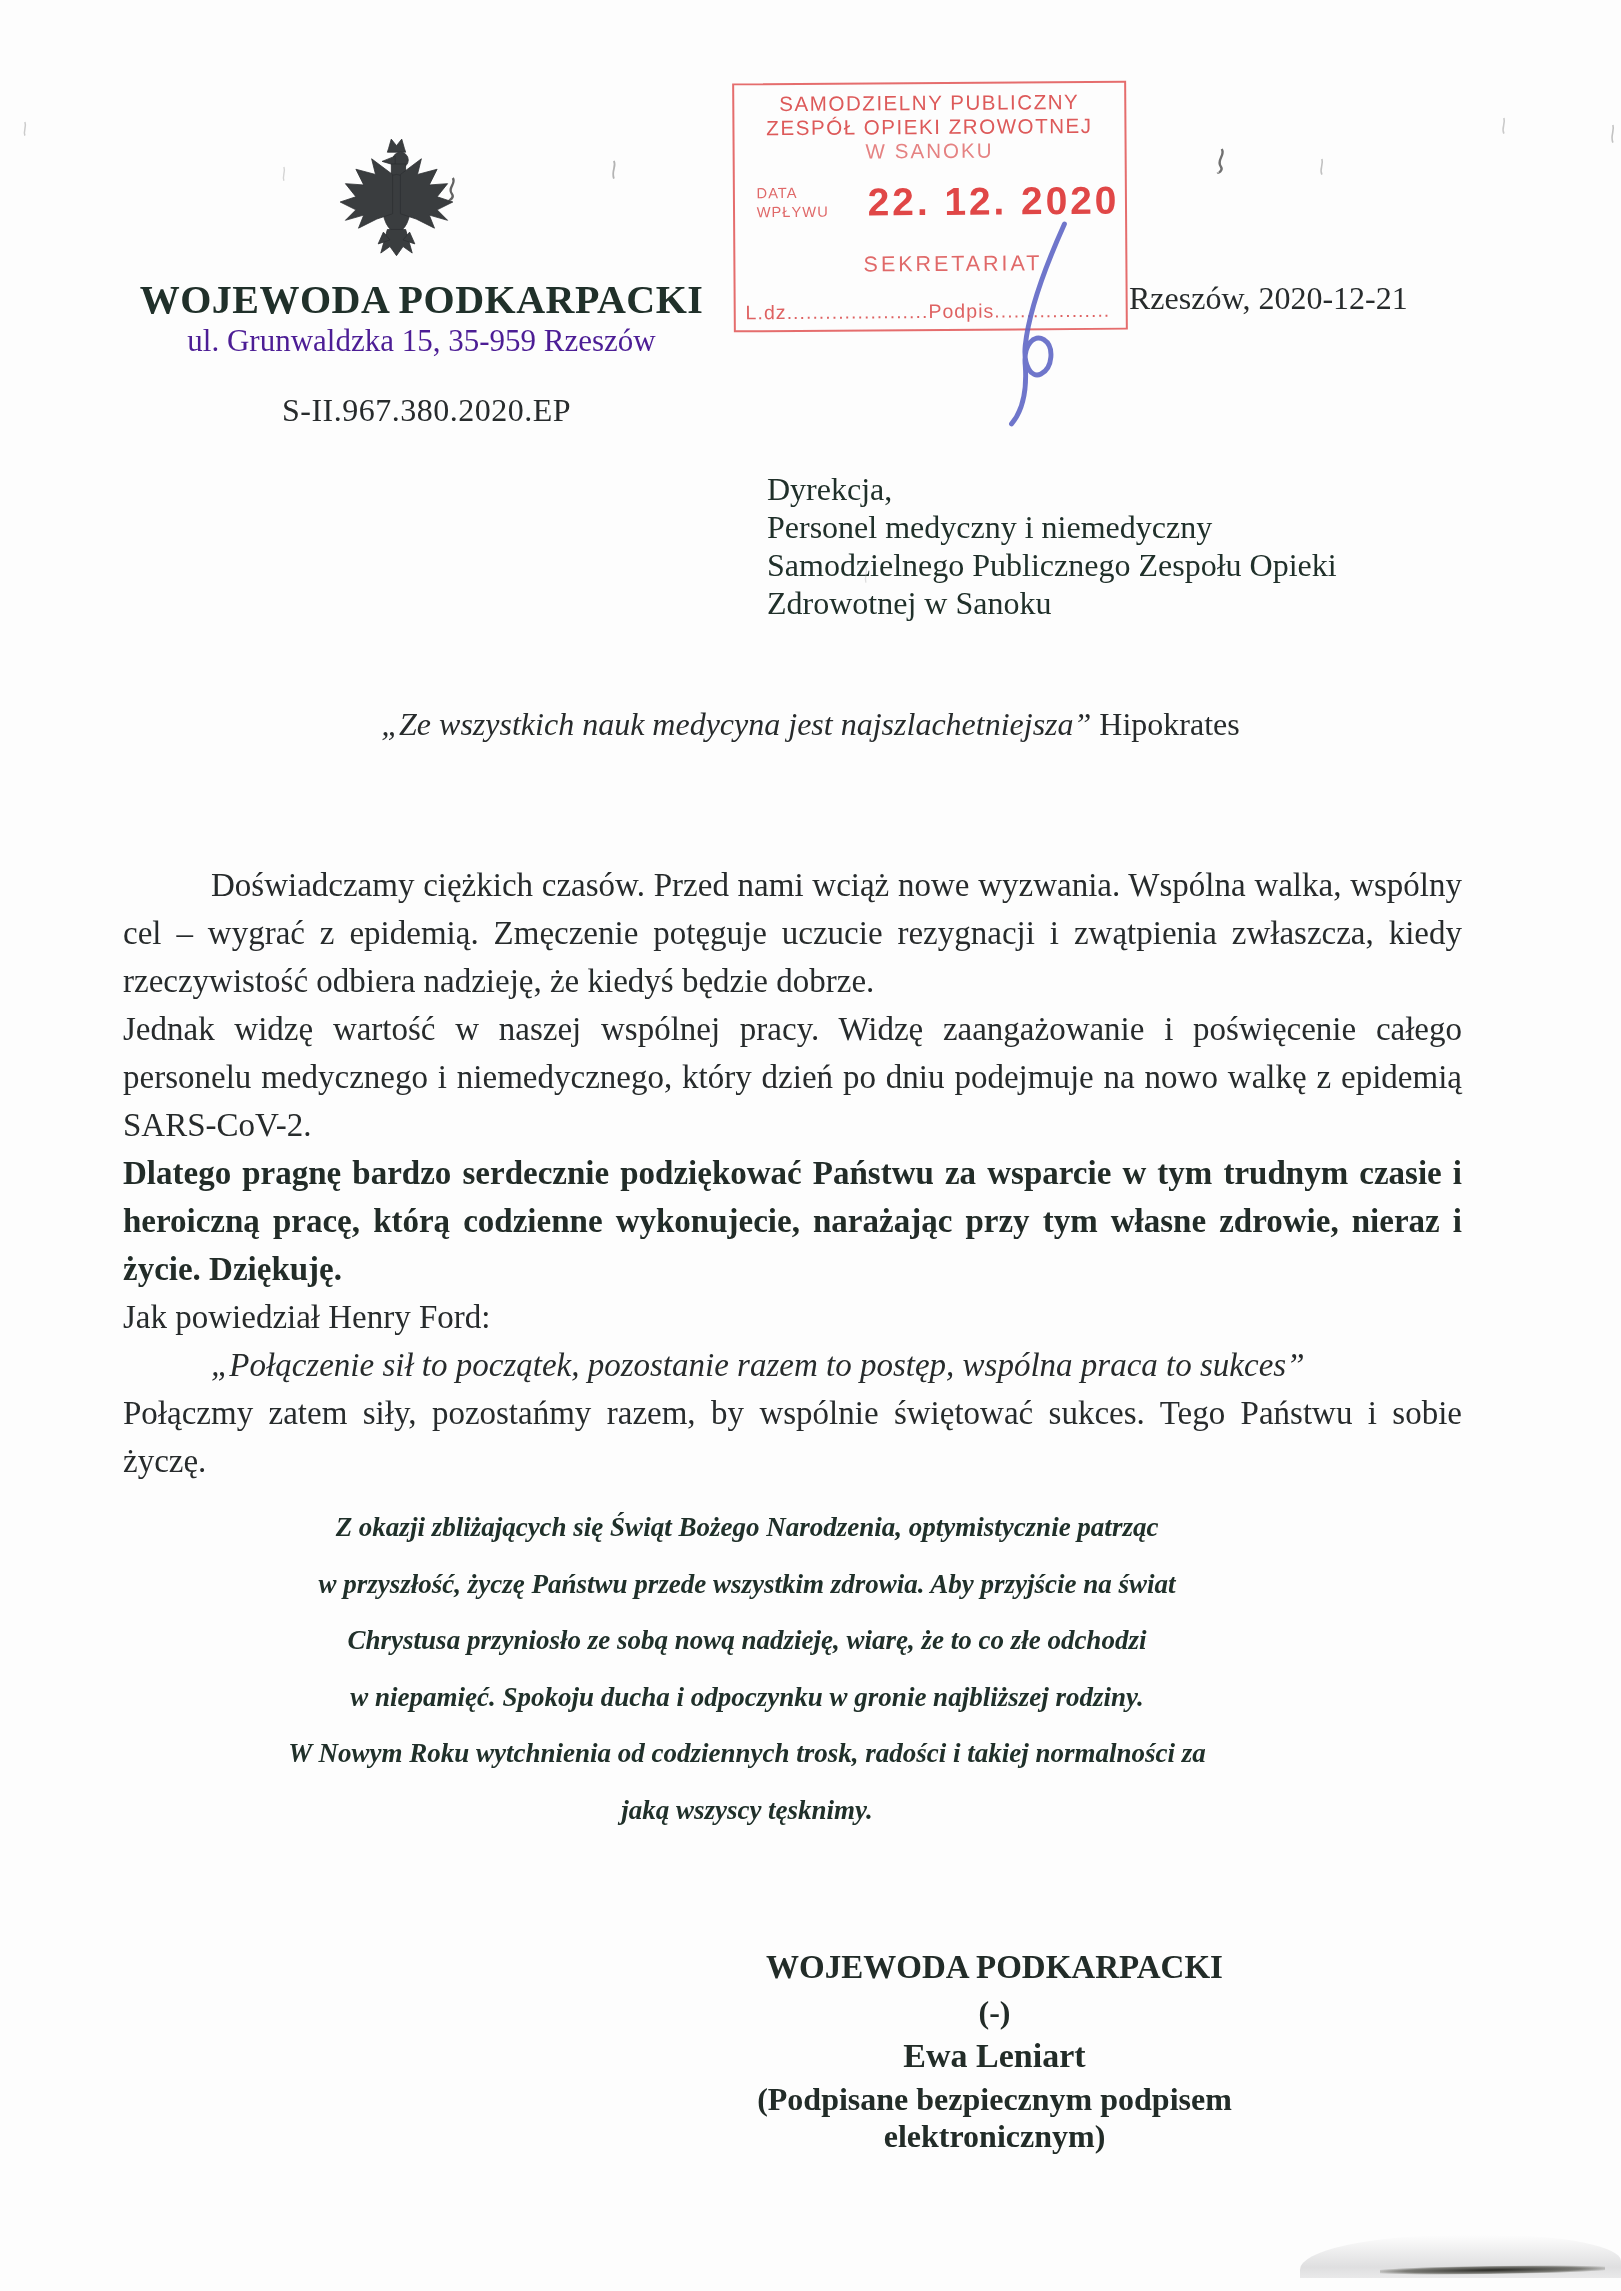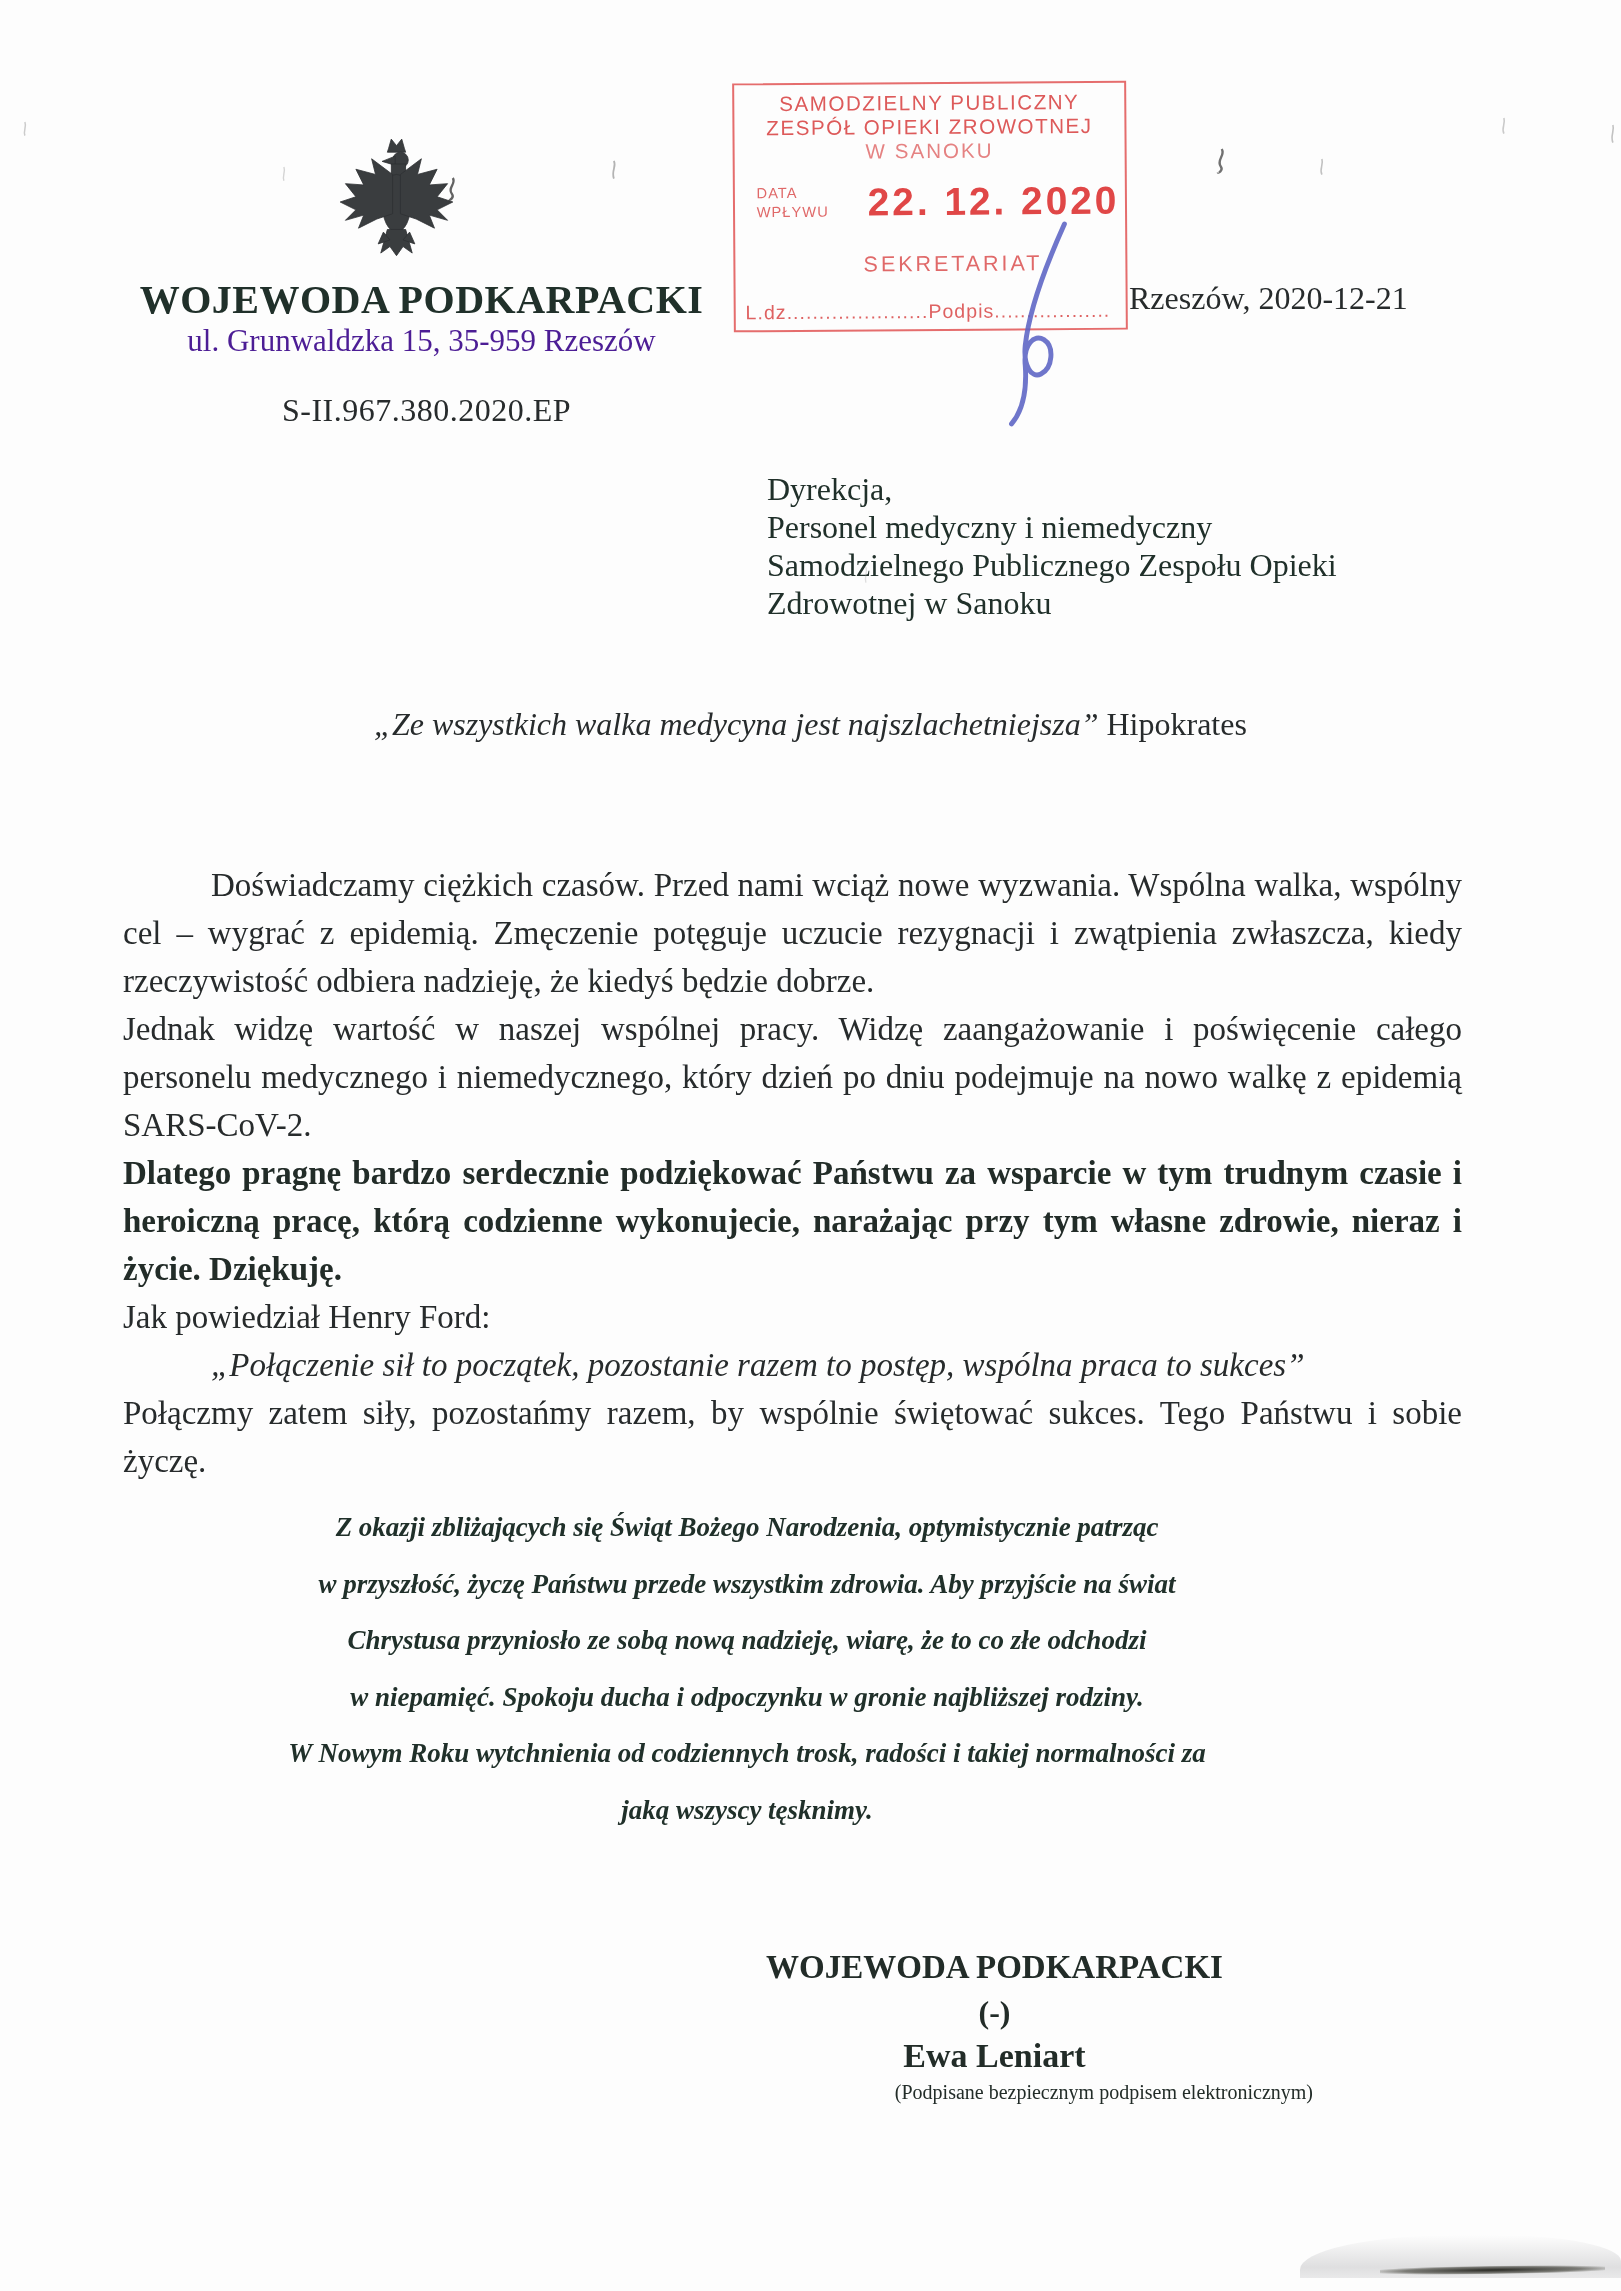--- a/index.html
+++ b/index.html
@@ -54,21 +54,21 @@
 
   
   .wishes { left:0; top:1512px; width:1494px; font-size:27px; font-weight:bold; font-style:italic; color:#20302a; }
   .wishes div { text-align:center; margin-bottom:25.5px; }
 
   
   .signature { left:676px; top:1949px; width:637px; text-align:center; color:#222c28; }
   .sig-title { font-size:33px; font-weight:bold; }
   .sig-mark  { font-size:32px; font-weight:bold; margin-top:7.8px; }
   .sig-name  { font-size:34px; font-weight:bold; margin-top:5.9px; }
-  .sig-note  { font-size:20px; font-weight:normal; margin-top:5.9px;text-align:right; }
+  .sig-note  { font-size:32px; font-weight:bold; margin-top:5.9px; }
 
   
   .smudge { position:absolute; pointer-events:none; }
   .shadow-haze {
     left:1300px; top:2235px; width:321px; height:43px;
     background:linear-gradient(to bottom, rgba(120,120,125,0) 0%, rgba(115,115,120,0.22) 75%, rgba(90,90,95,0.12) 100%);
     border-radius:50% 40% 0 0 / 80% 60% 0 0;
   }
   .shadow-line {
     left:1380px; top:2266px; width:225px; height:7.8px;
@@ -121,21 +121,21 @@
   </svg>
 
   <div class="abs recipient">
     <div>Dyrekcja,</div>
     <div>Personel medyczny i niemedyczny</div>
     <div>Samodzielnego Publicznego Zespołu Opieki</div>
     <div>Zdrowotnej w Sanoku</div>
   </div>
 
   <div class="abs epigraph">
-    <span class="q">„Ze wszystkich walka medycyna jest najszlachetniejsza”</span><span> Hipokrates</span>
+    <span class="q">„Ze wszystkich nauk medycyna jest najszlachetniejsza”</span><span> Hipokrates</span>
   </div>
 
   <div class="abs body-text">
     <p class="p-indent">Doświadczamy ciężkich czasów. Przed nami wciąż nowe wyzwania. Wspólna walka, wspólny cel – wygrać z epidemią. Zmęczenie potęguje uczucie rezygnacji i zwątpienia zwłaszcza, kiedy rzeczywistość odbiera nadzieję, że kiedyś będzie dobrze.</p>
     <p>Jednak widzę wartość w naszej wspólnej pracy. Widzę zaangażowanie i poświęcenie całego personelu medycznego i niemedycznego, który dzień po dniu podejmuje na nowo walkę z epidemią SARS-CoV-2.</p>
     <p class="p-bold">Dlatego pragnę bardzo serdecznie podziękować Państwu za wsparcie w tym trudnym czasie i heroiczną pracę, którą codzienne wykonujecie, narażając przy tym własne zdrowie, nieraz i życie. Dziękuję.</p>
     <p>Jak powiedział Henry Ford:</p>
     <p class="p-quote">„Połączenie sił to początek, pozostanie razem to postęp, wspólna praca to sukces”</p>
     <p>Połączmy zatem siły, pozostańmy razem, by wspólnie świętować sukces. Tego Państwu i sobie życzę.</p>
   </div>

